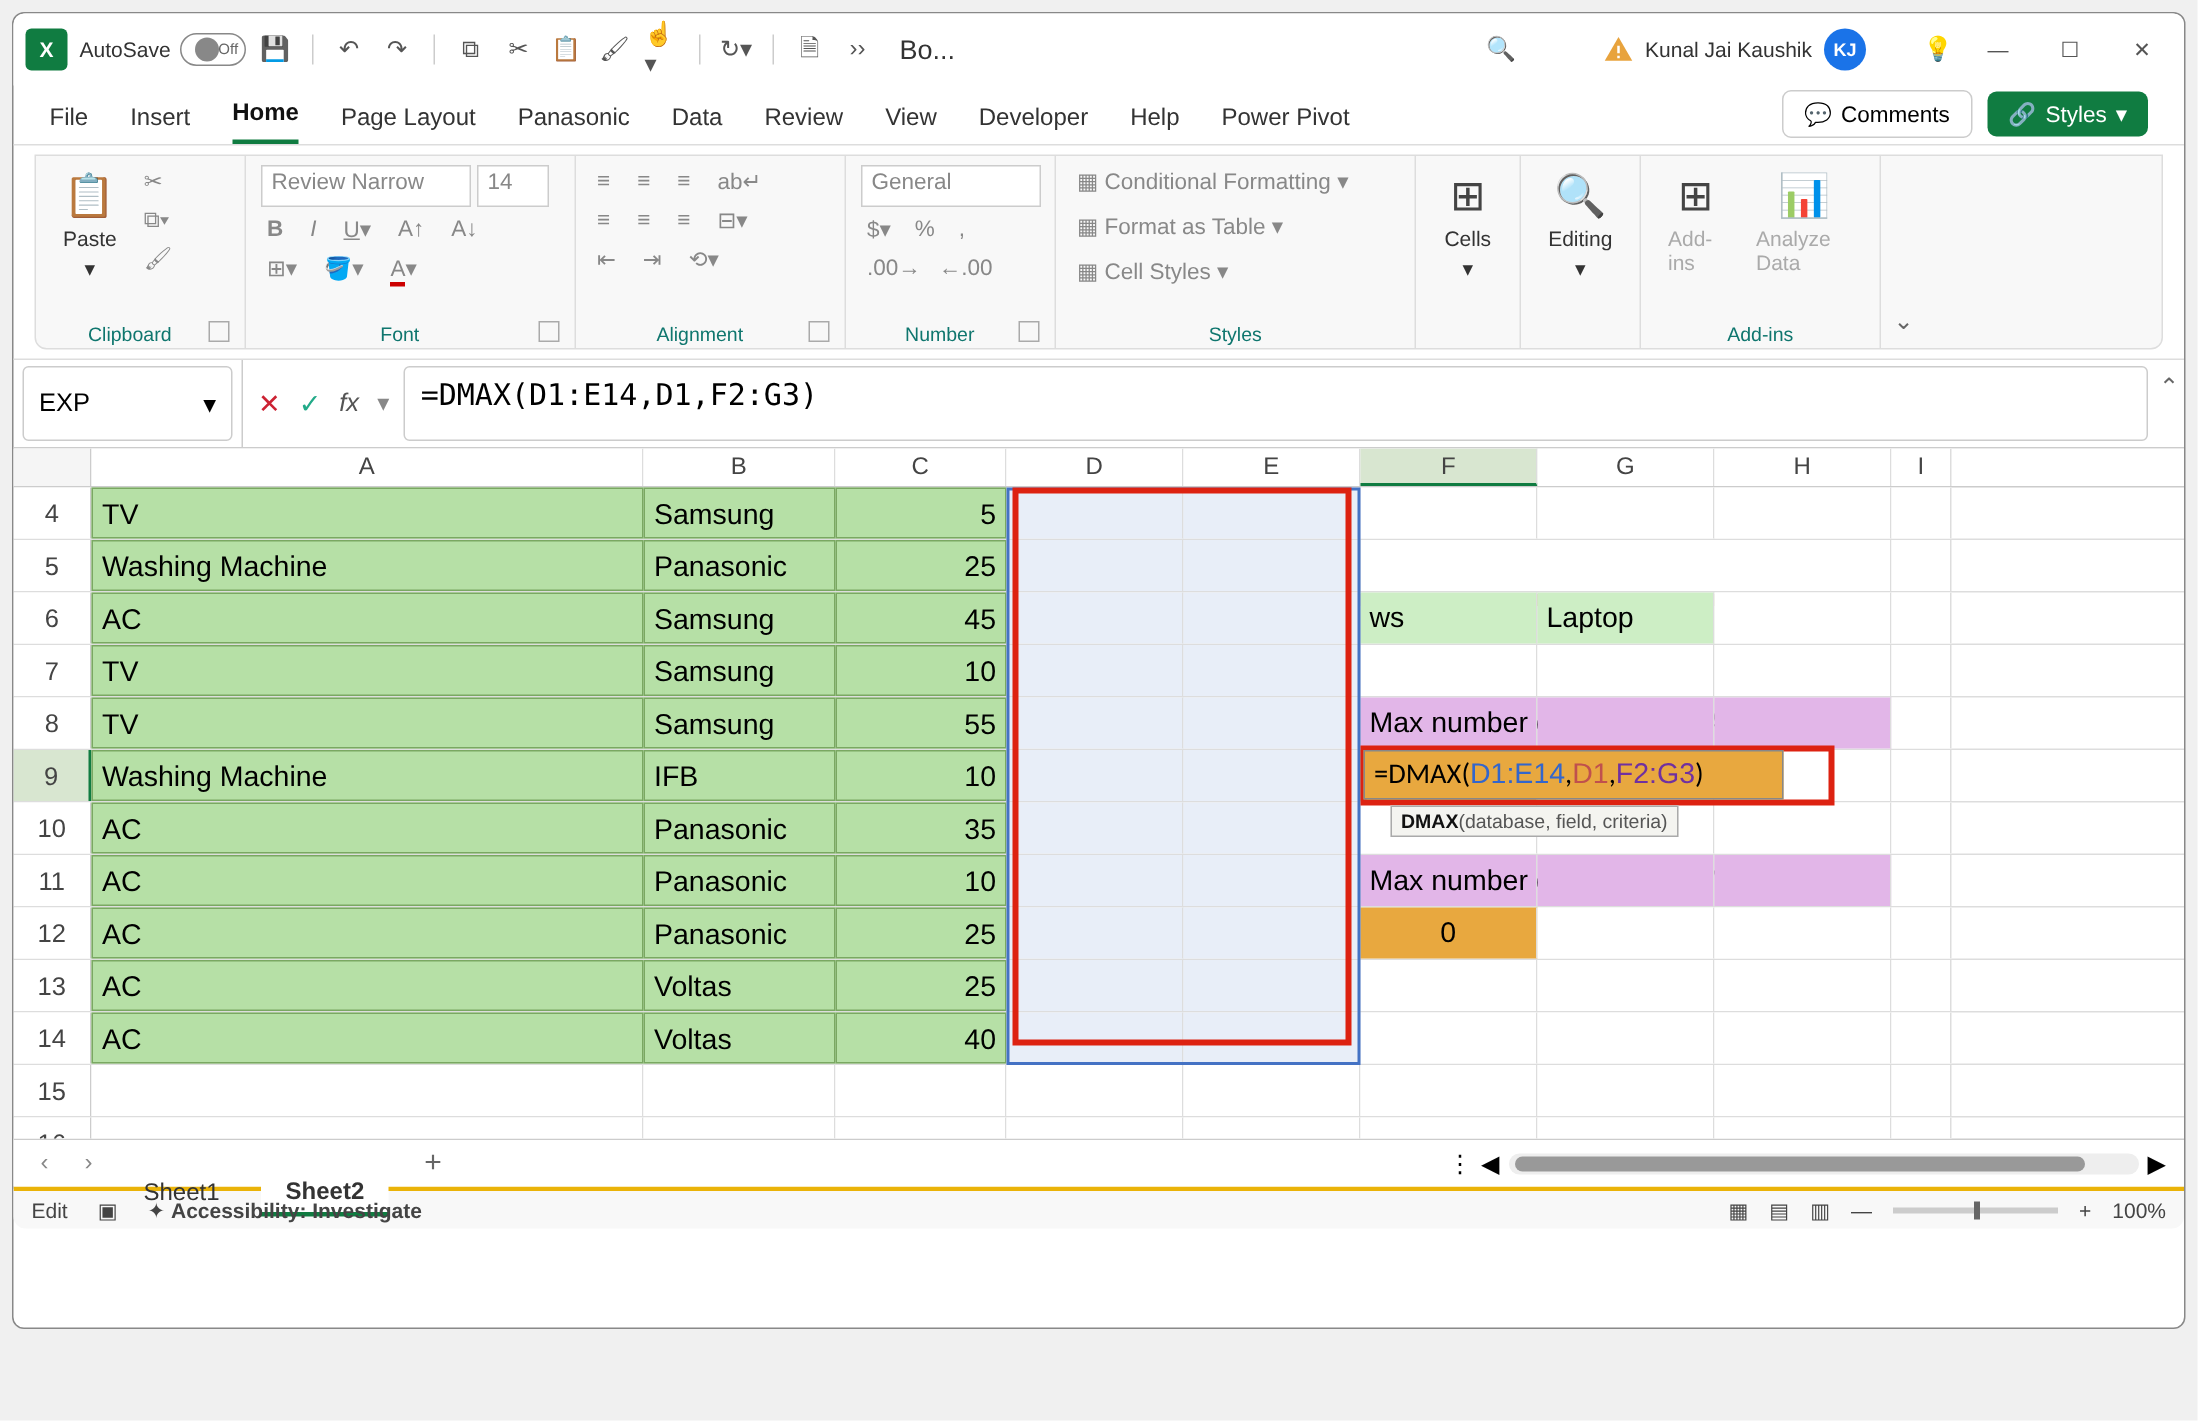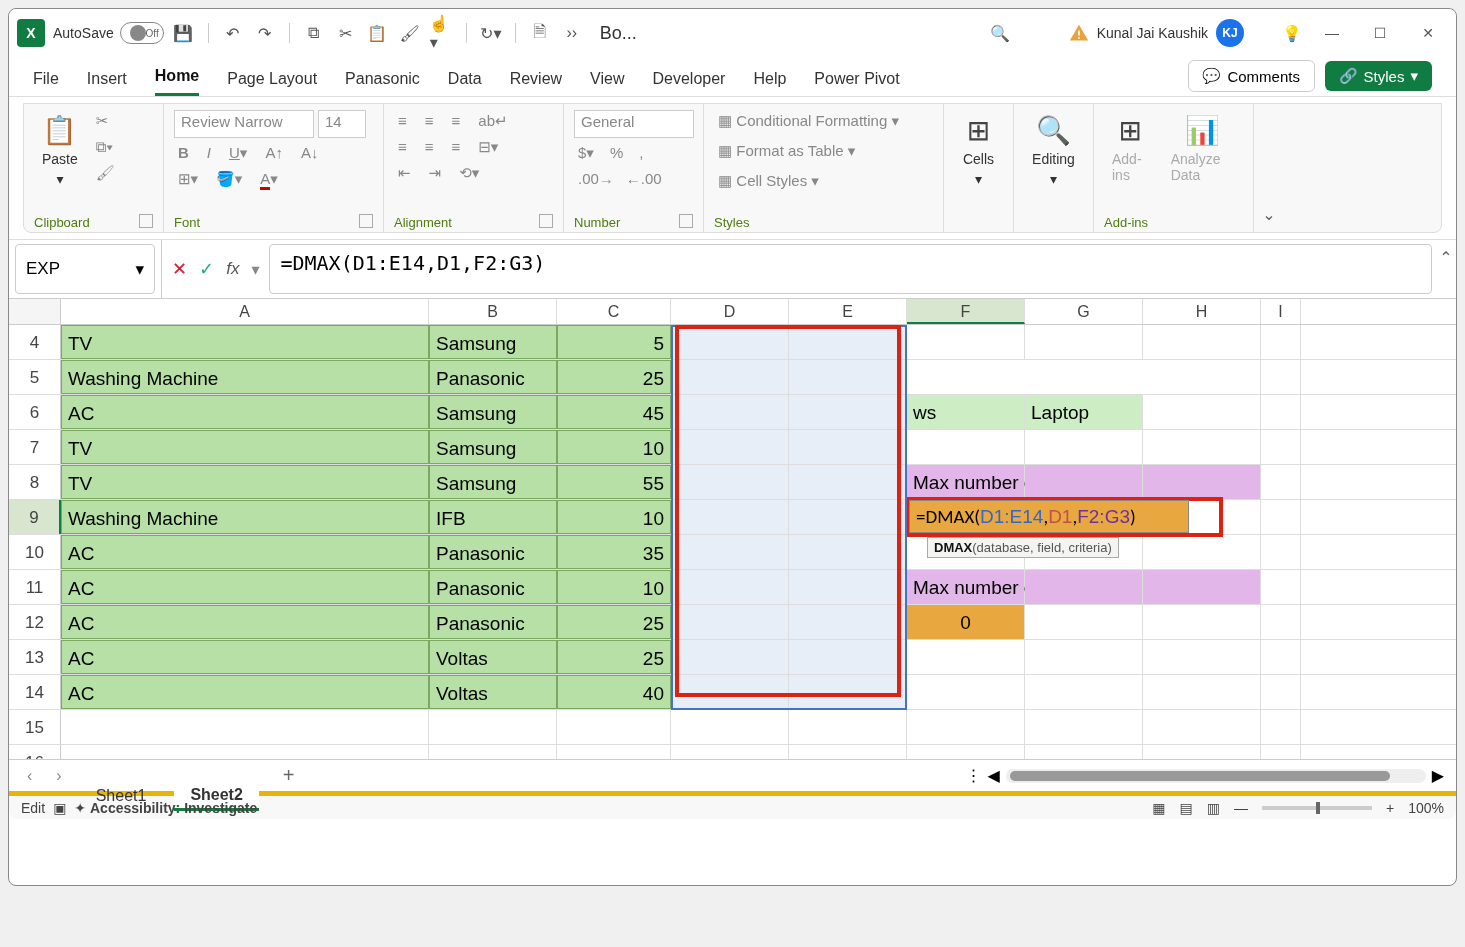--- a/index.html
+++ b/index.html
@@ -28,21 +28,21 @@
 .tabs-row { height: 40px; display: flex; align-items: flex-end; padding: 0 24px; gap: 28px; border-bottom: 1px solid #ddd; }
 .tab { font-size: 16px; color: #333; padding-bottom: 8px; cursor: pointer; }
 .tab.active { font-weight: 600; border-bottom: 3px solid #107c41; color: #111; }
 .tabs-right { margin-left: auto; display: flex; gap: 10px; align-items: center; padding-bottom: 4px; }
 .comments-btn { border: 1px solid #ccc; border-radius: 6px; padding: 6px 14px; font-size: 15px; display: flex; align-items: center; gap: 6px; background: #fff; }
 .share-btn { background: #107c41; color: #fff; border-radius: 6px; padding: 6px 14px; font-size: 15px; display: flex; align-items: center; gap: 6px; }
 
 
 .ribbon { height: 130px; background: #f8f8f8; border: 1px solid #ddd; border-radius: 0 0 8px 8px; margin: 6px 14px; display: flex; }
 .ribbon-group { border-right: 1px solid #ddd; display: flex; flex-direction: column; justify-content: space-between; padding: 6px 10px 2px; }
-.ribbon-group-label { font-size: 13px; color: #4d7c0f; text-align: left; padding-top: 2px; }
+.ribbon-group-label { font-size: 13px; color: #0f766e; text-align: center; padding-top: 2px; }
 .ribbon-content { flex: 1; display: flex; gap: 6px; align-items: flex-start; }
 .rb { color: #888; font-size: 15px; padding: 2px 4px; }
 .rb-col { display: flex; flex-direction: column; gap: 4px; }
 .font-select { border: 1px solid #ccc; background: #fff; color: #888; font-size: 15px; padding: 2px 6px; width: 140px; height: 28px; }
 .size-select { border: 1px solid #ccc; background: #fff; color: #888; font-size: 15px; padding: 2px 6px; width: 48px; height: 28px; }
 .launcher { width: 14px; height: 14px; border: 1px solid #aaa; align-self: flex-end; margin-left: auto; position: relative; top: -2px; }
 .big-btn { display: flex; flex-direction: column; align-items: center; gap: 4px; color: #333; font-size: 14px; padding: 4px 8px; }
 .big-btn .icon { font-size: 28px; color: #444; }
 .ribbon-collapse { width: 30px; display: flex; align-items: flex-end; justify-content: center; font-size: 16px; color: #666; padding-bottom: 8px; }
 
@@ -97,21 +97,21 @@
 .sheet-bar { height: 32px; border-top: 1px solid #ccc; display: flex; align-items: center; padding: 0 12px; gap: 12px; background: #fff; }
 .sheet-nav { color: #888; font-size: 16px; padding: 0 6px; }
 .sheet-tab { padding: 4px 16px; font-size: 16px; color: #333; border-radius: 0; margin-top: 41px; }
 .sheet-tab.active { background: #fff; border-bottom: 3px solid #107c41; font-weight: 600; }
 .sheet-add { font-size: 20px; color: #666; padding: 0 12px; }
 .hscroll { flex: 1; display: flex; align-items: center; justify-content: flex-end; gap: 6px; }
 .scroll-track { width: 420px; height: 14px; background: #eee; border-radius: 7px; position: relative; }
 .scroll-thumb { position: absolute; left: 4px; width: 380px; height: 10px; top: 2px; background: #999; border-radius: 5px; }
 
 
-.statusbar { height: 28px; border-top: 5px solid #eab308; display: flex; align-items: center; padding: 0 12px; gap: 8px; font-size: 14px; color: #444; background: #f8f8f8; border-radius: 0 0 8px 8px; }
+.statusbar { height: 28px; border-top: 3px solid #eab308; display: flex; align-items: center; padding: 0 12px; gap: 20px; font-size: 14px; color: #444; background: #f8f8f8; border-radius: 0 0 8px 8px; }
 .status-right { margin-left: auto; display: flex; align-items: center; gap: 14px; }
 .zoom-slider { width: 110px; height: 4px; background: #ccc; position: relative; }
 .zoom-slider::after { content: ""; position: absolute; left: 54px; top: -4px; width: 4px; height: 12px; background: #666; }
 
 svg { display: block; }
 </style>
 </head>
 <body>
 
 <div class="window">

